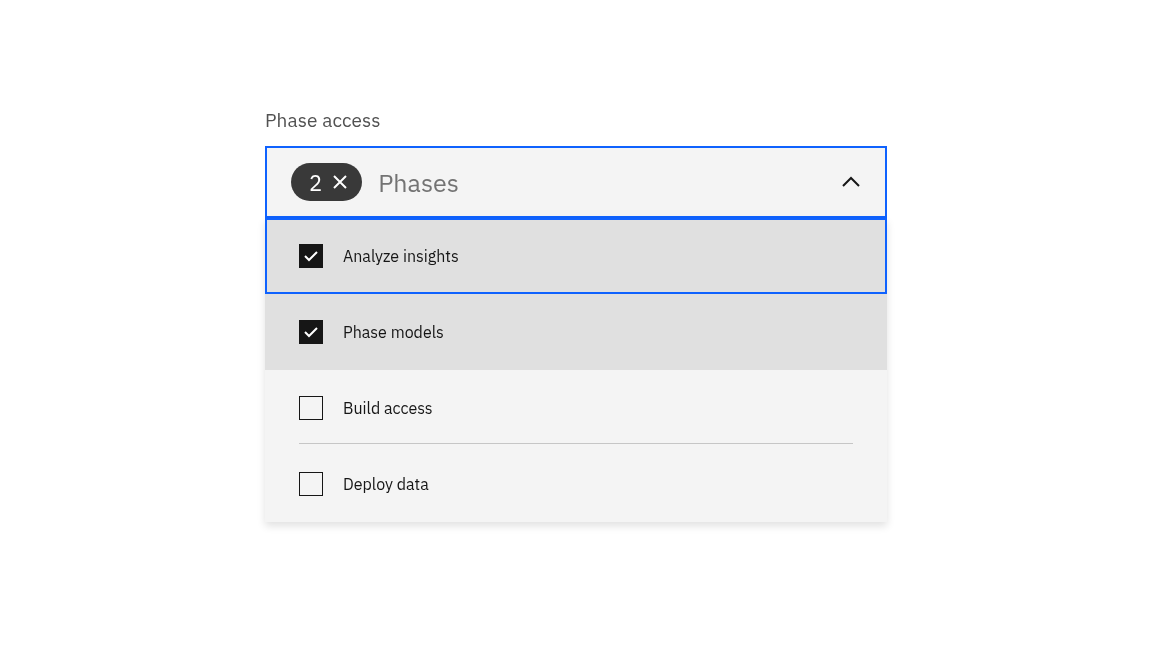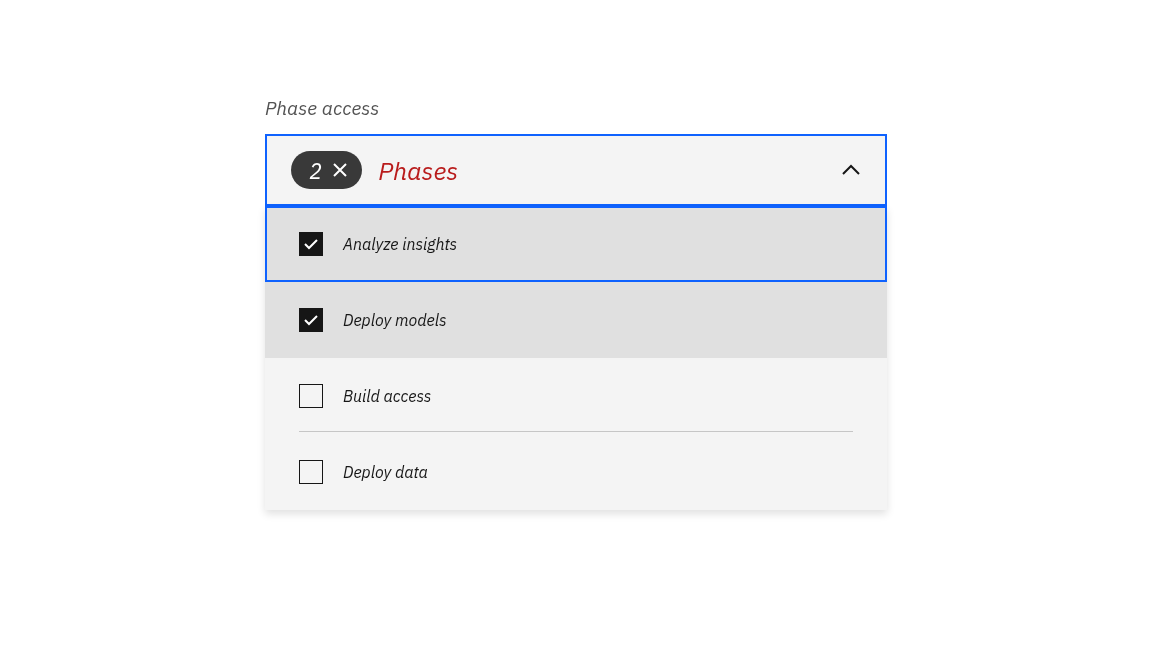--- a/index.html
+++ b/index.html
@@ -10,23 +10,22 @@
     body {
       width: 1152px;
       height: 648px;
       background: #ffffff;
       font-family: "IBM Plex Sans", -apple-system, BlinkMacSystemFont, "Segoe UI", Helvetica, Arial, sans-serif;
       position: relative;
     }
     .wrapper {
       position: absolute;
       left: 265px;
-      top: 96px;
+      top: 108px;
       width: 622px;
-      font-style: italic;
     }
     .field-label {
       font-size: 19px;
       color: #525252;
       margin-bottom: 14px;
       letter-spacing: 0.1px;
     }
     .dropdown {
       width: 100%;
       background: #f4f4f4;
@@ -59,21 +58,21 @@
       display: inline-flex;
       align-items: center;
       justify-content: center;
     }
     .tag-close svg {
       width: 16px;
       height: 16px;
     }
     .dropdown-label {
       font-size: 25px;
-      color: #b91c1c;
+      color: #737373;
       flex: 1;
     }
     .chevron {
       display: inline-flex;
       align-items: center;
       justify-content: center;
     }
     .chevron svg {
       width: 20px;
       height: 14px;
@@ -163,21 +162,21 @@
             </svg>
           </span>
           <span class="option-label">Analyze insights</span>
         </div>
         <div class="option selected">
           <span class="checkbox checked">
             <svg viewBox="0 0 14 11" fill="none" stroke="#ffffff" stroke-width="2">
               <path d="M1 5 L5 9 L13 1"></path>
             </svg>
           </span>
-          <span class="option-label">Deploy models</span>
+          <span class="option-label">Phase models</span>
         </div>
         <div class="option">
           <span class="checkbox"></span>
           <span class="option-label">Build access</span>
           <div class="option-divider"></div>
         </div>
         <div class="option">
           <span class="checkbox"></span>
           <span class="option-label">Deploy data</span>
         </div>

